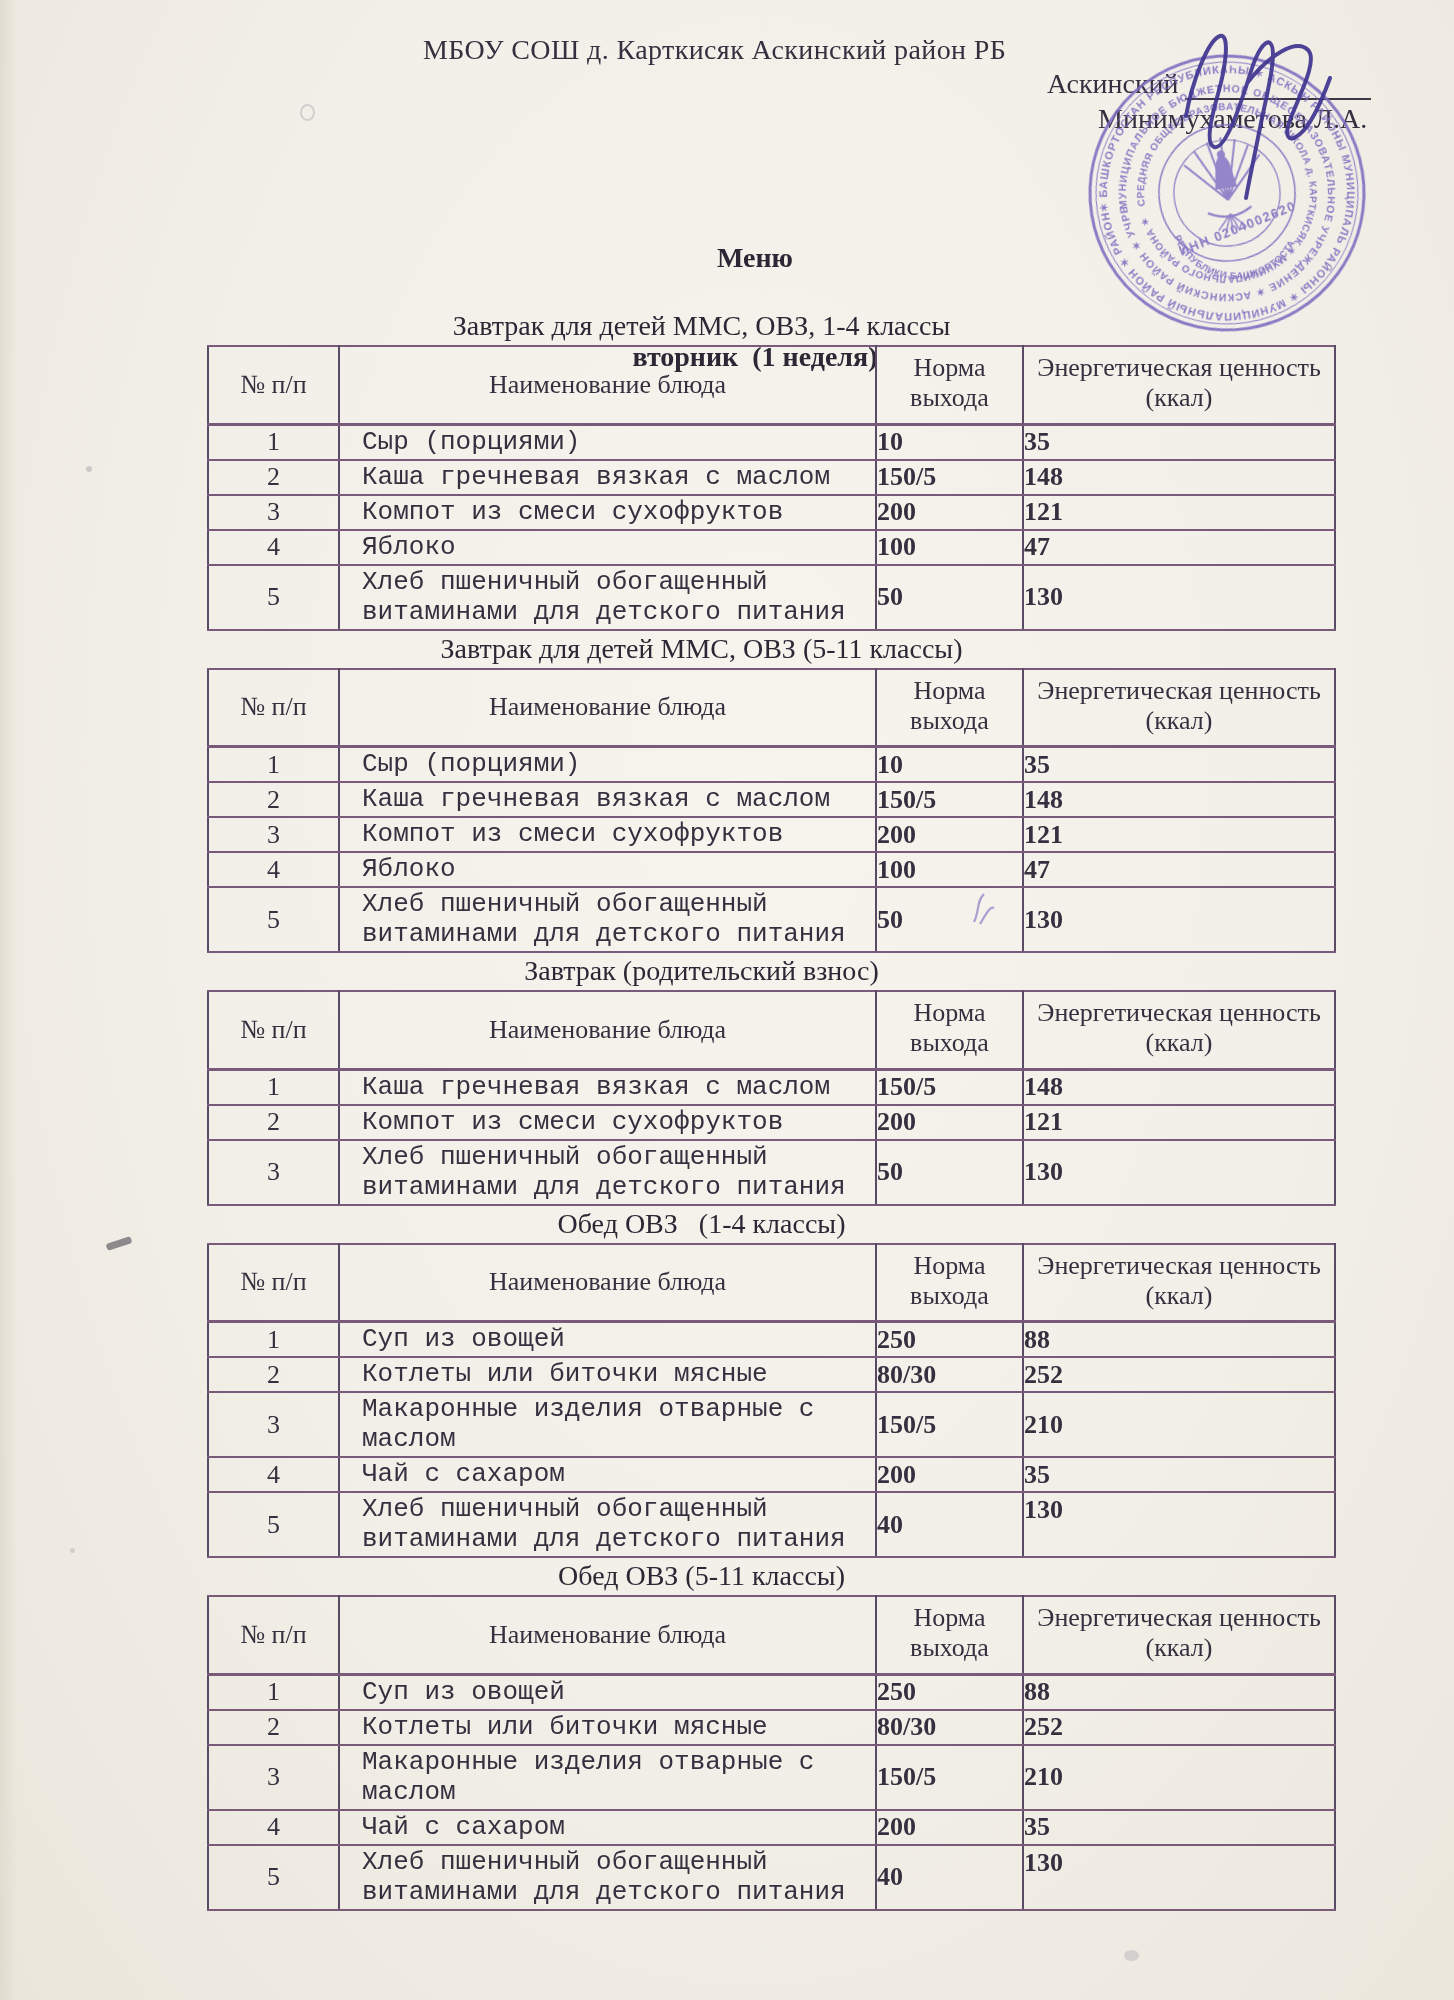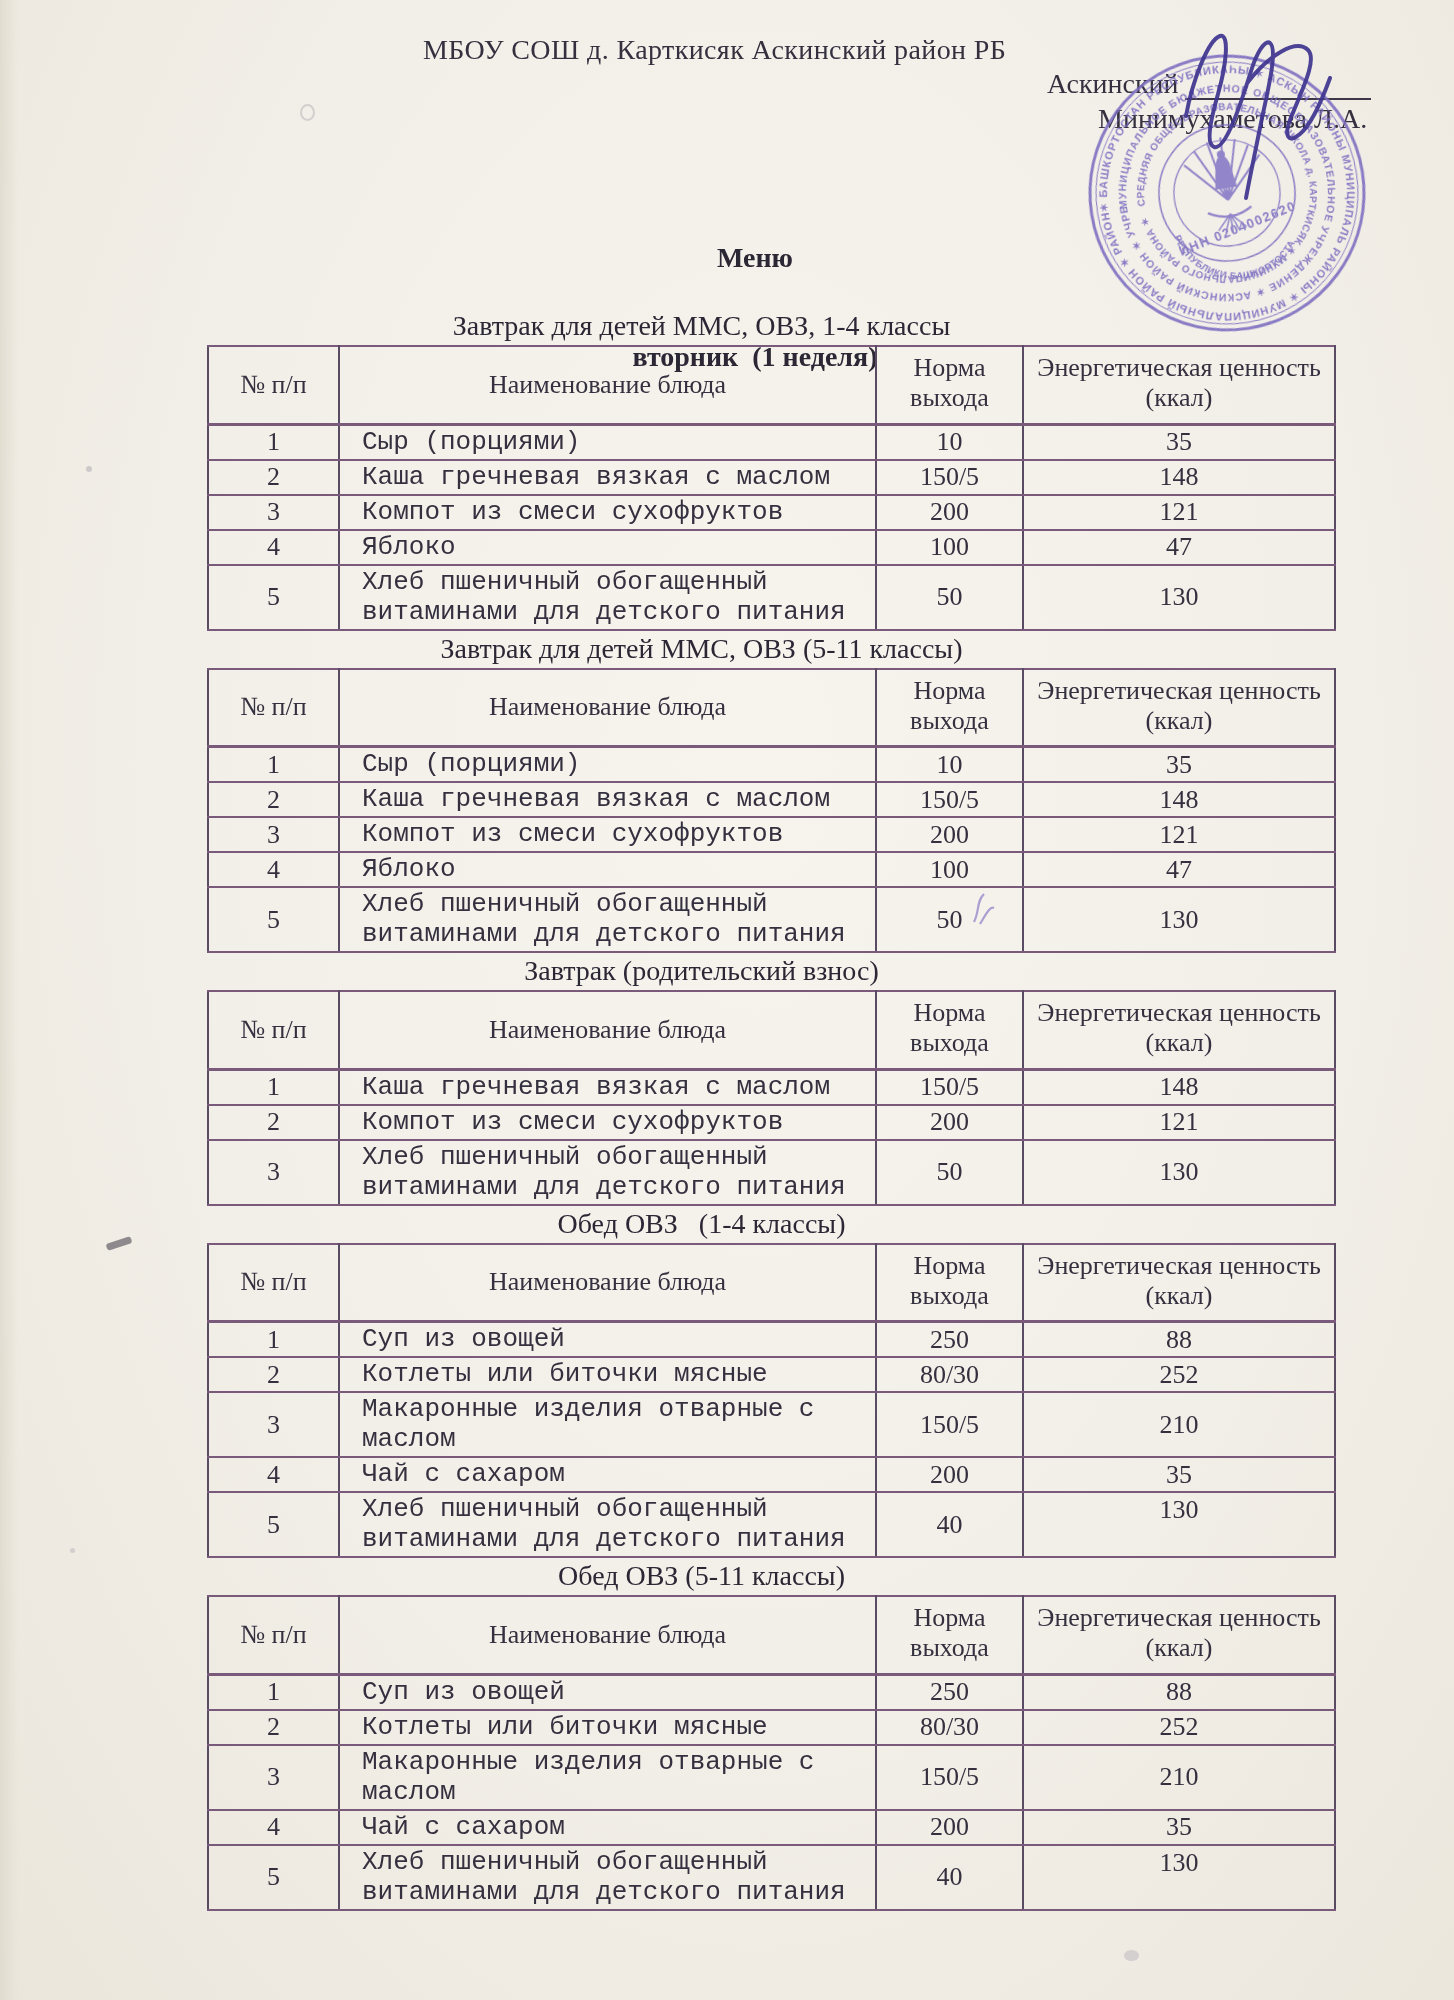--- a/index.html
+++ b/index.html
@@ -51,21 +51,21 @@
     border-top:2px solid #7a5a7a;border-bottom:2px solid #7a5a7a;
     font-size:26px;font-weight:normal;padding:0;color:#35303f;
   }
   .menu-table thead tr{height:78px;}
   .menu-table thead th{border-bottom-width:3px;}
   .menu-table tbody tr{height:31px;}
   th.h0,th.h1{vertical-align:middle;text-align:center;margin-top:37px;}
   th.h2,th.h3{vertical-align:top;padding-top:6px;text-align:center;line-height:30px;}
   td.c0{text-align:center;}
   td.c1{text-align:left;padding:1px 8px 2px 22px;line-height:30px;font-family:Liberation Mono, monospace;}
-  td.c2,td.c3{text-align:center;}
+  td.c2,td.c3{text-align:left;font-weight:bold;}
   td.vtop{vertical-align:top;padding-top:2px;}
   .stamp-wrap{
     position:absolute;left:1076px;top:42px;width:302px;height:302px;
     opacity:.88;filter:blur(.4px);transform:rotate(-9deg);
   }
   .signature-wrap{position:absolute;left:1150px;top:16px;width:220px;height:200px;}
   .artifact{position:absolute;pointer-events:none;}
   .blob{border-radius:50%;}
 </style>
 </head>

